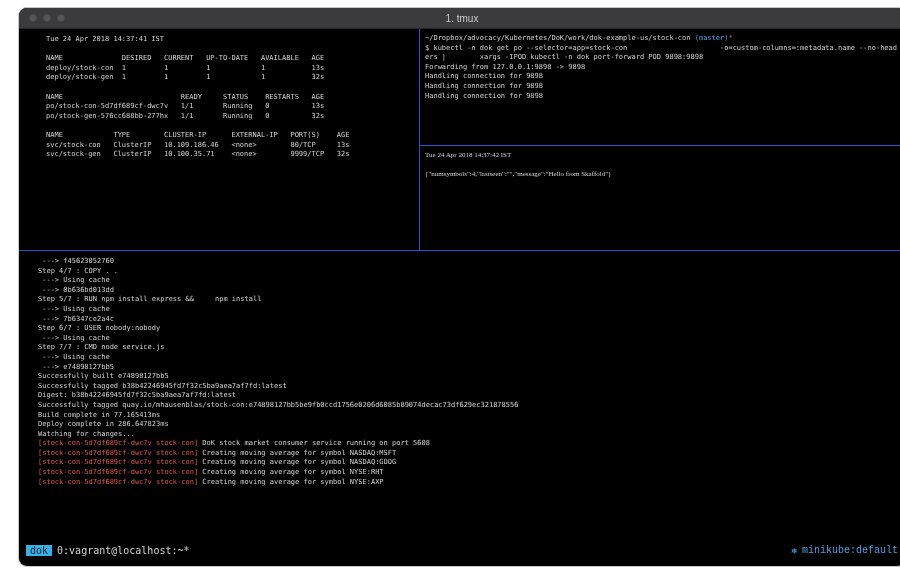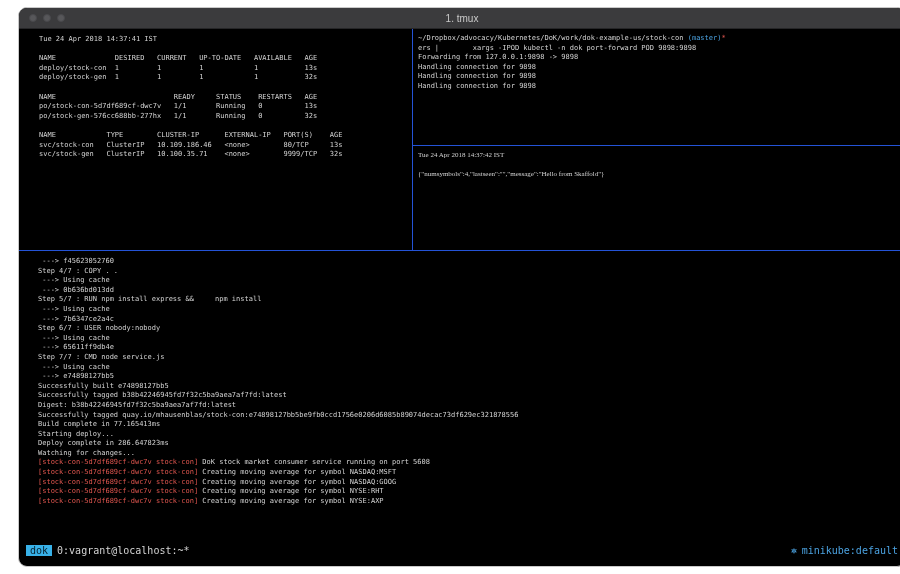--- a/index.html
+++ b/index.html
@@ -20,38 +20,38 @@
             display:inline-block; border:1px solid #49494c; }
   .window-title { font-family:"Liberation Sans", sans-serif; font-size:10px;
                   color:#c9c9c9; }
 
   .terminal { flex:1; display:flex; flex-direction:column; overflow:hidden;
               font-size:7px; line-height:9.6px; color:#d4d4d4; }
   .top-row { height:222px; flex:none; display:flex;
              border-bottom:1px solid #2453d6; }
   .pane { overflow:hidden; }
   .pane-top-left { width:394px; flex:none; border-right:1px solid #2453d6;
-                   padding:6px 4px 0 20px; }
+                   padding:6px 4px 0 20px;margin-left:7px; }
   .right-col { flex:1; min-width:0; display:flex; flex-direction:column; }
   .pane-top-right { height:117px; flex:none; border-bottom:1px solid #2453d6;
                     padding:5px 4px 0 5px; }
   .pane-mid-right { flex:1; padding:5px 4px 0 5px;font-family:Liberation Serif, serif; }
   .pane-bottom { flex:1; padding:6px 4px 0 19px; }
 
   .tline { white-space:pre; min-height:9.6px; }
 
   .statusbar { flex:none; height:13px; margin-bottom:10px; background:#000;
                display:flex; align-items:flex-end; gap:5px; padding:0 7px;
                font-size:10px; }
   .session-badge { background:#38b1e8; color:#07212e; padding:0 4px;
                    line-height:11px; }
   .window-label { color:#d4d4d4; }
   .statusbar-spacer { flex:1; }
   .kube-context-icon { color:#4ba2e0; }
-  .kube-context { color:#4ba2e0; }
+  .kube-context { color:#4ba2e0;font-family:Liberation Mono, monospace; }
 </style>
 </head>
 <body>
 
 <div class="window">
 
   <div class="titlebar">
     <div class="traffic-lights">
       <span class="tl-btn"></span>
       <span class="tl-btn"></span>
@@ -73,20 +73,21 @@
           <div class="tline"><span>po/stock-con-5d7df689cf-dwc7v   1/1       Running   0          13s</span></div>
           <div class="tline"><span>po/stock-gen-576cc688bb-277hx   1/1       Running   0          32s</span></div>
           <div class="tline"><span></span></div>
           <div class="tline"><span>NAME            TYPE        CLUSTER-IP      EXTERNAL-IP   PORT(S)    AGE</span></div>
           <div class="tline"><span>svc/stock-con   ClusterIP   10.109.186.46   &lt;none&gt;        80/TCP     13s</span></div>
           <div class="tline"><span>svc/stock-gen   ClusterIP   10.100.35.71    &lt;none&gt;        9999/TCP   32s</span></div>
         </div>
       <div class="right-col">
         <div class="pane pane-top-right">
             <div class="tline"><span style="color: rgb(212, 212, 212);">~/Dropbox/advocacy/Kubernetes/DoK/work/dok-example-us/stock-con </span><span style="color: rgb(75, 162, 224);">(master)</span><span style="color: rgb(224, 86, 79);">*</span></div>
+            <div class="tline"><span>$ kubectl -n dok get po --selector=app=stock-con                      -o=custom-columns=:metadata.name --no-head</span></div>
             <div class="tline"><span>ers |        xargs -IPOD kubectl -n dok port-forward POD 9898:9898</span></div>
             <div class="tline"><span>Forwarding from 127.0.0.1:9898 -&gt; 9898</span></div>
             <div class="tline"><span>Handling connection for 9898</span></div>
             <div class="tline"><span>Handling connection for 9898</span></div>
             <div class="tline"><span>Handling connection for 9898</span></div>
           </div>
         <div class="pane pane-mid-right">
             <div class="tline"><span>Tue 24 Apr 2018 14:37:42 IST</span></div>
             <div class="tline"><span></span></div>
             <div class="tline"><span>{"numsymbols":4,"lastseen":"","message":"Hello from Skaffold"}</span></div>
@@ -96,30 +97,28 @@
     <div class="pane pane-bottom">
         <div class="tline"><span> ---&gt; f45623052760</span></div>
         <div class="tline"><span>Step 4/7 : COPY . .</span></div>
         <div class="tline"><span> ---&gt; Using cache</span></div>
         <div class="tline"><span> ---&gt; 0b636bd013dd</span></div>
         <div class="tline"><span>Step 5/7 : RUN npm install express &amp;&amp;     npm install</span></div>
         <div class="tline"><span> ---&gt; Using cache</span></div>
         <div class="tline"><span> ---&gt; 7b6347ce2a4c</span></div>
         <div class="tline"><span>Step 6/7 : USER nobody:nobody</span></div>
         <div class="tline"><span> ---&gt; Using cache</span></div>
-        <div class="tline"><span> ---&gt; 65611ff9db4e</span></div>
         <div class="tline"><span>Step 7/7 : CMD node service.js</span></div>
         <div class="tline"><span> ---&gt; Using cache</span></div>
         <div class="tline"><span> ---&gt; e74898127bb5</span></div>
         <div class="tline"><span>Successfully built e74898127bb5</span></div>
         <div class="tline"><span>Successfully tagged b38b42246945fd7f32c5ba9aea7af7fd:latest</span></div>
         <div class="tline"><span>Digest: b38b42246945fd7f32c5ba9aea7af7fd:latest</span></div>
         <div class="tline"><span>Successfully tagged quay.io/mhausenblas/stock-con:e74898127bb5be9fb0ccd1756e0206d6085b89074decac73df629ec321878556</span></div>
         <div class="tline"><span>Build complete in 77.165413ms</span></div>
-        <div class="tline"><span>Starting deploy...</span></div>
         <div class="tline"><span>Deploy complete in 286.647823ms</span></div>
         <div class="tline"><span>Watching for changes...</span></div>
         <div class="tline"><span style="color: rgb(224, 86, 79);">[stock-con-5d7df689cf-dwc7v stock-con]</span><span style="color: rgb(212, 212, 212);"> DoK stock market consumer service running on port 5608</span></div>
         <div class="tline"><span style="color: rgb(224, 86, 79);">[stock-con-5d7df689cf-dwc7v stock-con]</span><span style="color: rgb(212, 212, 212);"> Creating moving average for symbol NASDAQ:MSFT</span></div>
         <div class="tline"><span style="color: rgb(224, 86, 79);">[stock-con-5d7df689cf-dwc7v stock-con]</span><span style="color: rgb(212, 212, 212);"> Creating moving average for symbol NASDAQ:GOOG</span></div>
         <div class="tline"><span style="color: rgb(224, 86, 79);">[stock-con-5d7df689cf-dwc7v stock-con]</span><span style="color: rgb(212, 212, 212);"> Creating moving average for symbol NYSE:RHT</span></div>
         <div class="tline"><span style="color: rgb(224, 86, 79);">[stock-con-5d7df689cf-dwc7v stock-con]</span><span style="color: rgb(212, 212, 212);"> Creating moving average for symbol NYSE:AXP</span></div>
       </div>
   </div>
 

